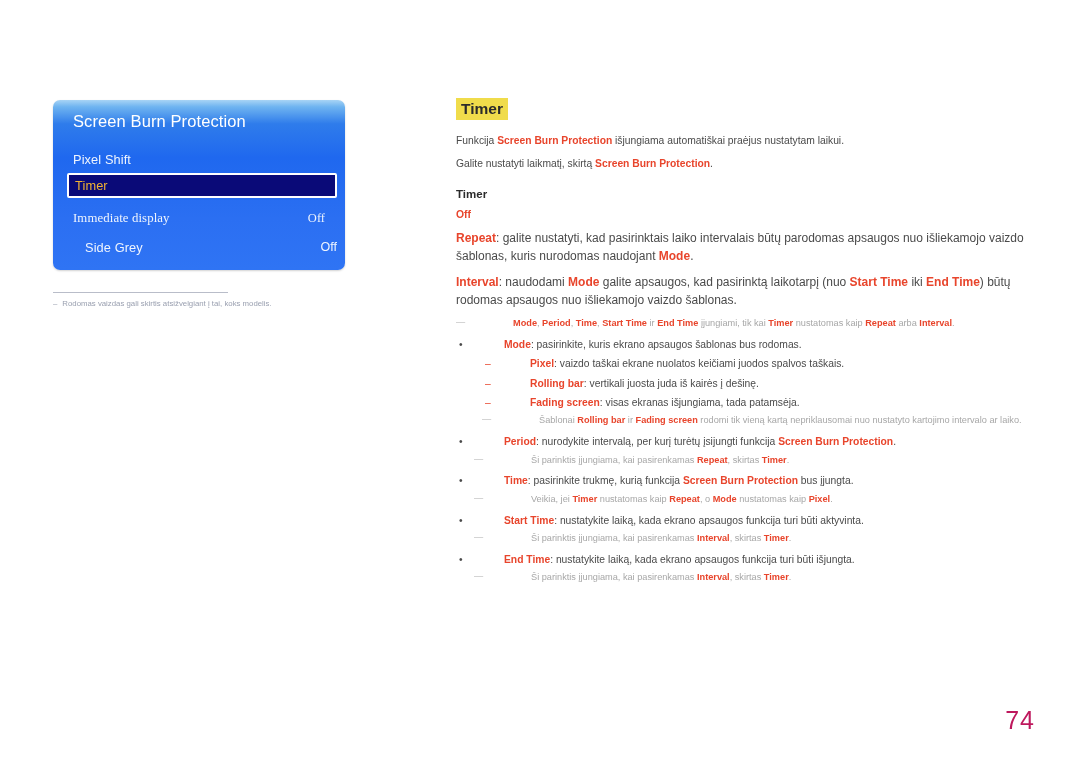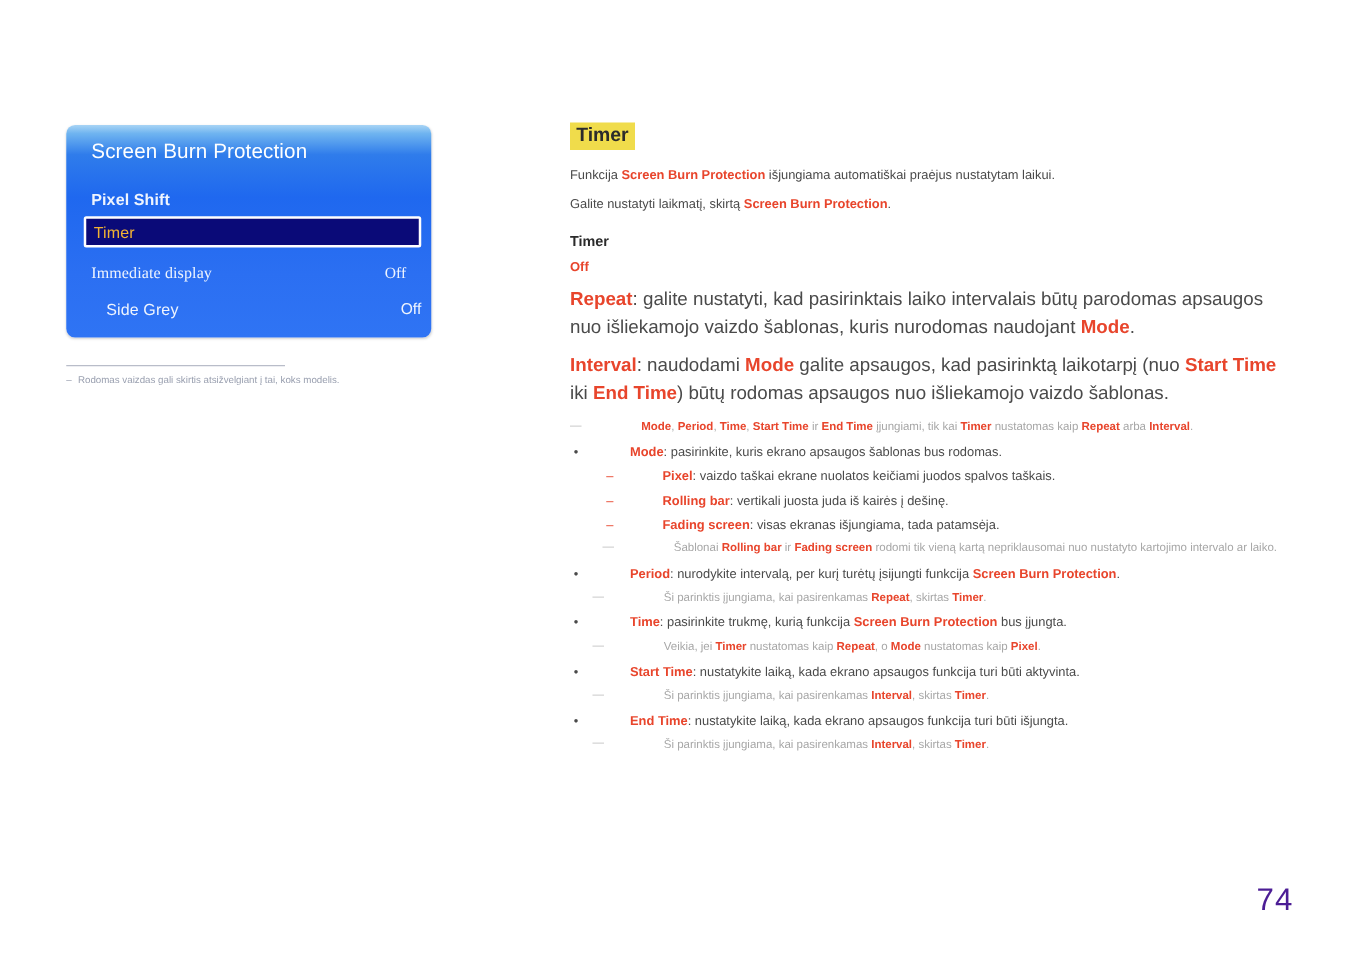--- a/index.html
+++ b/index.html
@@ -28,21 +28,21 @@
     position:absolute; left:20px; top:12px;
     font-size:16.5px; color:#ffffff; letter-spacing:.1px;
     white-space:nowrap;
   }
   .osd-row{
     position:absolute; left:20px; width:256px; height:26px;
     display:flex; align-items:center; justify-content:space-between;
   }
   .osd-row .lbl{ font-size:12.8px; color:#eef4fe; letter-spacing:.1px; }
   .osd-row .val{ font-size:12.5px; color:#eef4fe; padding-right:4px; }
-  #osd-row-0{ top:46px;font-weight:bold; }
+  #osd-row-0{ top:46px; }
   #osd-row-1{ top:73px; }
   #osd-row-2{ top:105px;font-family:Liberation Serif, serif; }
   #osd-row-3{ top:134px;margin-left:12px; }
 
   
   #osd-row-1{
     left:14px; width:270px; height:25px;
     background:#0a0a78;
     border:2px solid #ffffff;
     border-radius:2px;
@@ -83,21 +83,21 @@
     font-size:11.5px; font-weight:bold; color:#2b2b2b;
     margin:16px 0 9px 0;
   }
   .opt-heading{
     font-size:10.4px; font-weight:bold; color:#e8452c;
     margin:0 0 9px 0;
   }
   .kw{ color:#e8452c; font-weight:bold; }
 
   .body-p{
-    font-size:15px; line-height:1.5; color:#4a4a4a;
+    font-size:12px; line-height:1.5; color:#4a4a4a;
     margin:0 0 8px 0;
   }
 
   
   .bullet{
     display:flex; font-size:10.3px; line-height:1.5; color:#4a4a4a;
     margin:0 0 4px 0;
   }
   .bullet .mark{
     width:16px; flex:0 0 16px; color:#4a4a4a;
@@ -119,21 +119,21 @@
   }
   .note .ntxt{ flex:1;margin-left:45px; }
   .note.ind1{ margin-left:0px; }
   .note.ind2{ margin-left:18px; }
   .note.ind3{ margin-left:26px; }
   .note .kw{ color:#e8452c; font-weight:bold; }
 
   
   #page-number{
     position:absolute; right:45px; bottom:28px;
-    font-size:25px; color:#4c1d95; letter-spacing:1px;
+    font-size:25px; color:#be185d; letter-spacing:1px;
   }
 </style>
 </head>
 <body>
 
 <div id="osd-panel">
   <div id="osd-title">Screen Burn Protection</div>
 
   <div class="osd-row" id="osd-row-0">
     <span class="lbl">Pixel Shift</span>

